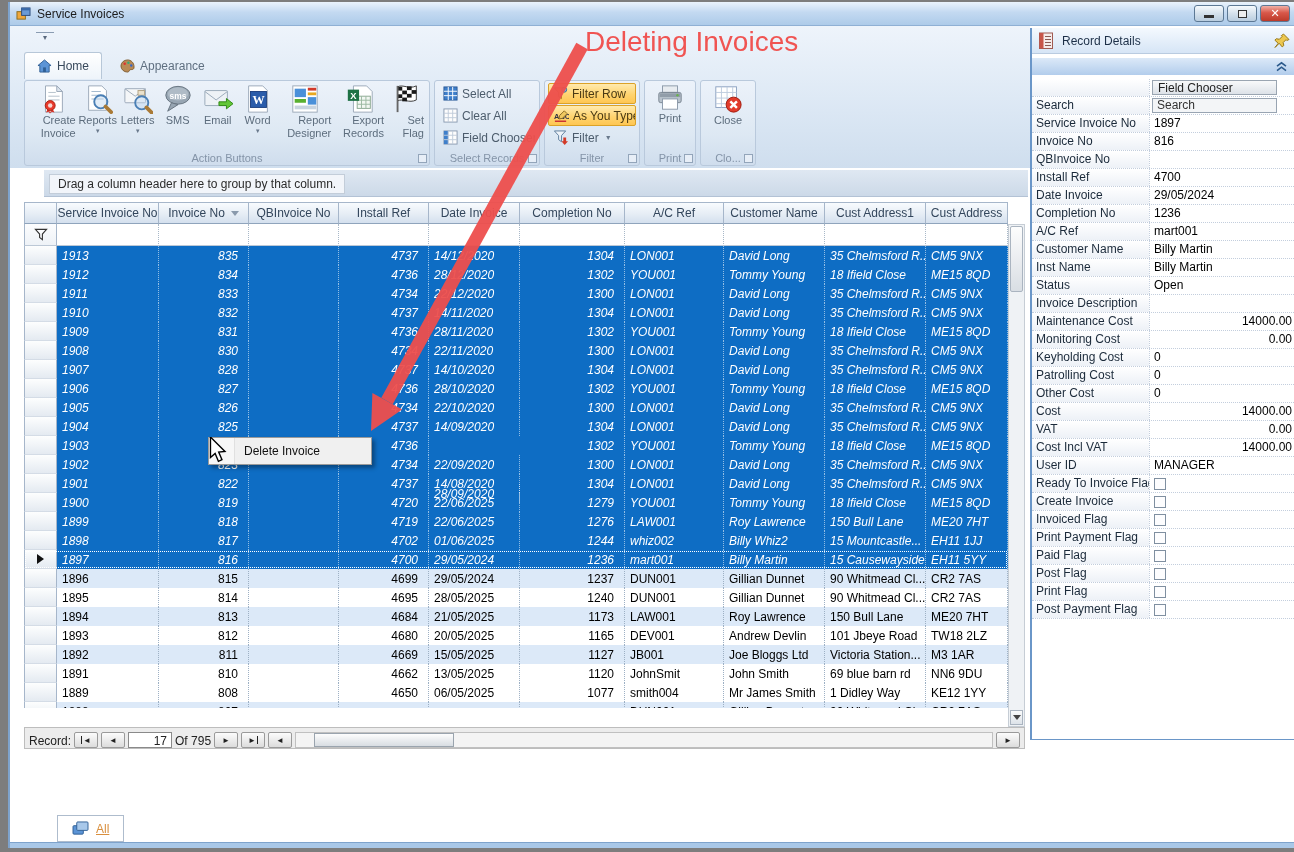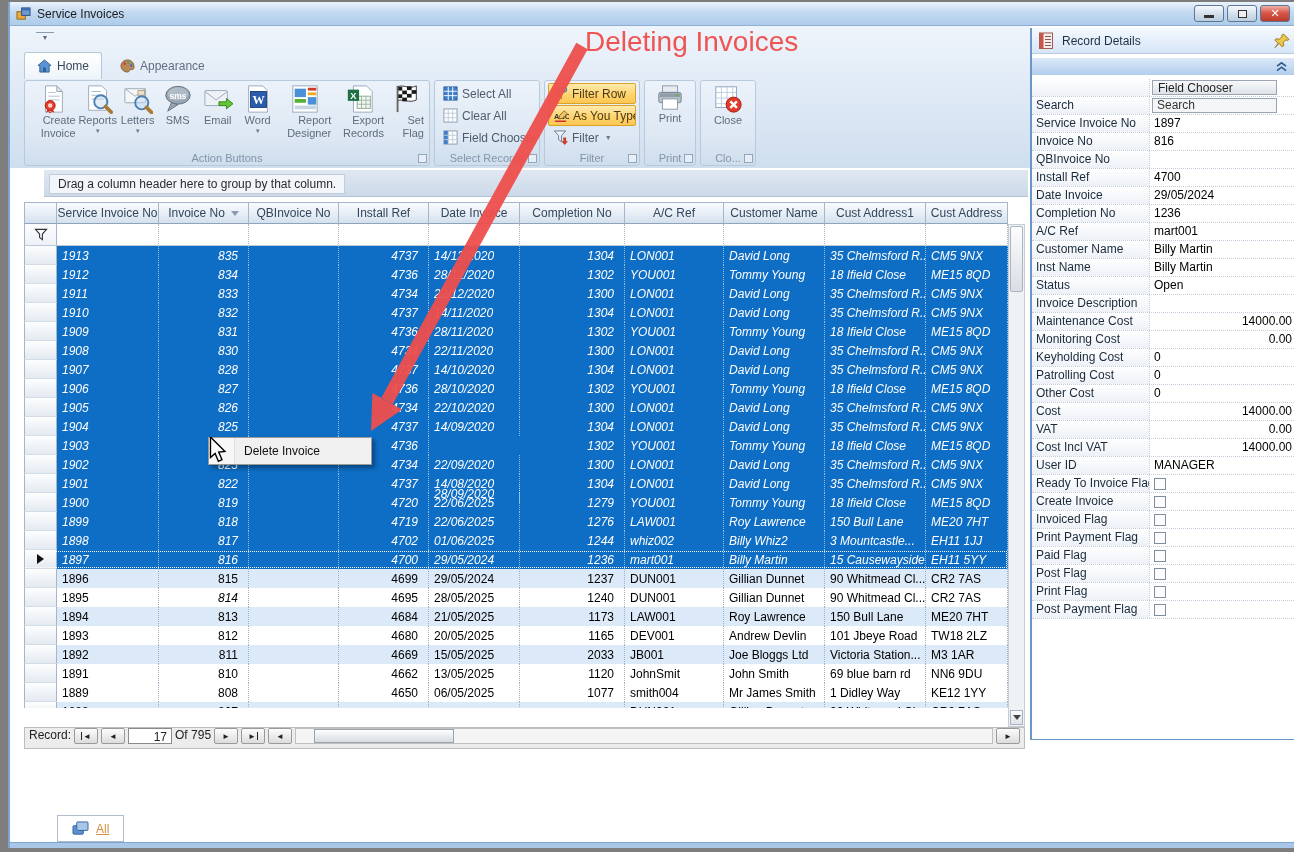--- a/index.html
+++ b/index.html
@@ -78,21 +78,21 @@
   .partialwrap { height:6px; overflow:hidden; }
 
   .vscroll { position:absolute; left:998px; top:222px; width:17px; height:503px; background:#eff2f5; border:1px solid #c6cdd5; }
   .vthumb { position:absolute; left:1px; top:1px; width:13px; height:66px; background:linear-gradient(#fdfdfd,#d9dee4); border:1px solid #aab4c0; border-radius:2px; }
   .vdown { position:absolute; left:1px; bottom:1px; width:13px; height:15px; background:linear-gradient(#fafbfc,#dde3e9); border:1px solid #aab4c0;
            display:flex; align-items:center; justify-content:center; }
   .tri-d { width:0; height:0; border-left:4px solid transparent; border-right:4px solid transparent; border-top:5px solid #444; }
 
   
   .navbar { position:absolute; left:14px; top:725px; width:1001px; height:22px; background:#ececec;
-            border:1px solid #bdbdbd; display:flex; align-items:flex-start; gap:3px; padding:0 4px; font-size:12px; color:#222; }
+            border:1px solid #bdbdbd; display:flex; align-items:flex-end; gap:3px; padding:0 4px; font-size:12px; color:#222; }
   .navbtn { width:24px; height:16px; background:linear-gradient(#fcfcfc,#dcdcdc); border:1px solid #9a9a9a; border-radius:2px;
             display:flex; align-items:center; justify-content:center; font-size:8px; color:#222; gap:1px; }
   .navbox { width:44px; height:16px; background:#fff; border:1px solid #8a8a8a; text-align:right; padding:1px 4px; font-size:12px; }
   .navtrack { flex:1; height:16px; background:#f4f4f4; border:1px solid #c0c0c0; position:relative; }
   .navthumb { position:absolute; left:18px; top:0; width:140px; height:14px; background:linear-gradient(#fdfdfd,#d8dde2); border:1px solid #9aa4ae; }
   .bar { width:1px; height:8px; background:#222; }
 
   
   .footer-tab { position:absolute; left:47px; top:813px; height:27px; padding:0 14px; background:#fff;
                 border:1px solid #aebccd; border-top:1px solid #aebccd; display:flex; align-items:center; gap:7px; }
@@ -662,21 +662,21 @@
         <div class="grow sel">
           <div class="icell"></div>
           <div class="cell" style="width: 102px;">1898</div>
           <div class="cell r" style="width: 90px;">817</div>
           <div class="cell r" style="width: 90px;"></div>
           <div class="cell r" style="width: 90px;">4702</div>
           <div class="cell" style="width: 91px;">01/06/2025</div>
           <div class="cell r" style="width: 105px;">1244</div>
           <div class="cell" style="width: 99px;">whiz002</div>
           <div class="cell" style="width: 101px;">Billy Whiz2</div>
-          <div class="cell" style="width: 101px;">3 Mountcastle...</div>
+          <div class="cell" style="width: 101px;">15 Mountcastle...</div>
           <div class="cell" style="width: 82px;">EH11 1JJ</div>
         </div>
         <div class="grow cur">
           <div class="icell">
             <div class="curmark"></div>
           </div>
           <div class="cell" style="width: 102px;">1897</div>
           <div class="cell r" style="width: 90px;">816</div>
           <div class="cell r" style="width: 90px;"></div>
           <div class="cell r" style="width: 90px;">4700</div>
@@ -696,21 +696,21 @@
           <div class="cell" style="width: 91px;">29/05/2024</div>
           <div class="cell r" style="width: 105px;">1237</div>
           <div class="cell" style="width: 99px;">DUN001</div>
           <div class="cell" style="width: 101px;">Gillian Dunnet</div>
           <div class="cell" style="width: 101px;">90 Whitmead Cl...</div>
           <div class="cell" style="width: 82px;">CR2 7AS</div>
         </div>
         <div class="grow w">
           <div class="icell"></div>
           <div class="cell" style="width: 102px;">1895</div>
-          <div class="cell r" style="width: 90px; font-style: italic;">814</div>
+          <div class="cell r" style="width: 90px;">814</div>
           <div class="cell r" style="width: 90px;"></div>
           <div class="cell r" style="width: 90px;">4695</div>
           <div class="cell" style="width: 91px;">28/05/2025</div>
           <div class="cell r" style="width: 105px;">1240</div>
           <div class="cell" style="width: 99px;">DUN001</div>
           <div class="cell" style="width: 101px;">Gillian Dunnet</div>
           <div class="cell" style="width: 101px;">90 Whitmead Cl...</div>
           <div class="cell" style="width: 82px;">CR2 7AS</div>
         </div>
         <div class="grow alt">
@@ -739,21 +739,21 @@
           <div class="cell" style="width: 101px;">101 Jbeye Road</div>
           <div class="cell" style="width: 82px;">TW18 2LZ</div>
         </div>
         <div class="grow alt">
           <div class="icell"></div>
           <div class="cell" style="width: 102px;">1892</div>
           <div class="cell r" style="width: 90px;">811</div>
           <div class="cell r" style="width: 90px;"></div>
           <div class="cell r" style="width: 90px;">4669</div>
           <div class="cell" style="width: 91px;">15/05/2025</div>
-          <div class="cell r" style="width: 105px;">2033</div>
+          <div class="cell r" style="width: 105px;">1127</div>
           <div class="cell" style="width: 99px;">JB001</div>
           <div class="cell" style="width: 101px;">Joe Bloggs Ltd</div>
           <div class="cell" style="width: 101px;">Victoria Station...</div>
           <div class="cell" style="width: 82px; text-align: center;">M3 1AR</div>
         </div>
         <div class="grow w">
           <div class="icell"></div>
           <div class="cell" style="width: 102px;">1891</div>
           <div class="cell r" style="width: 90px;">810</div>
           <div class="cell r" style="width: 90px;"></div>

